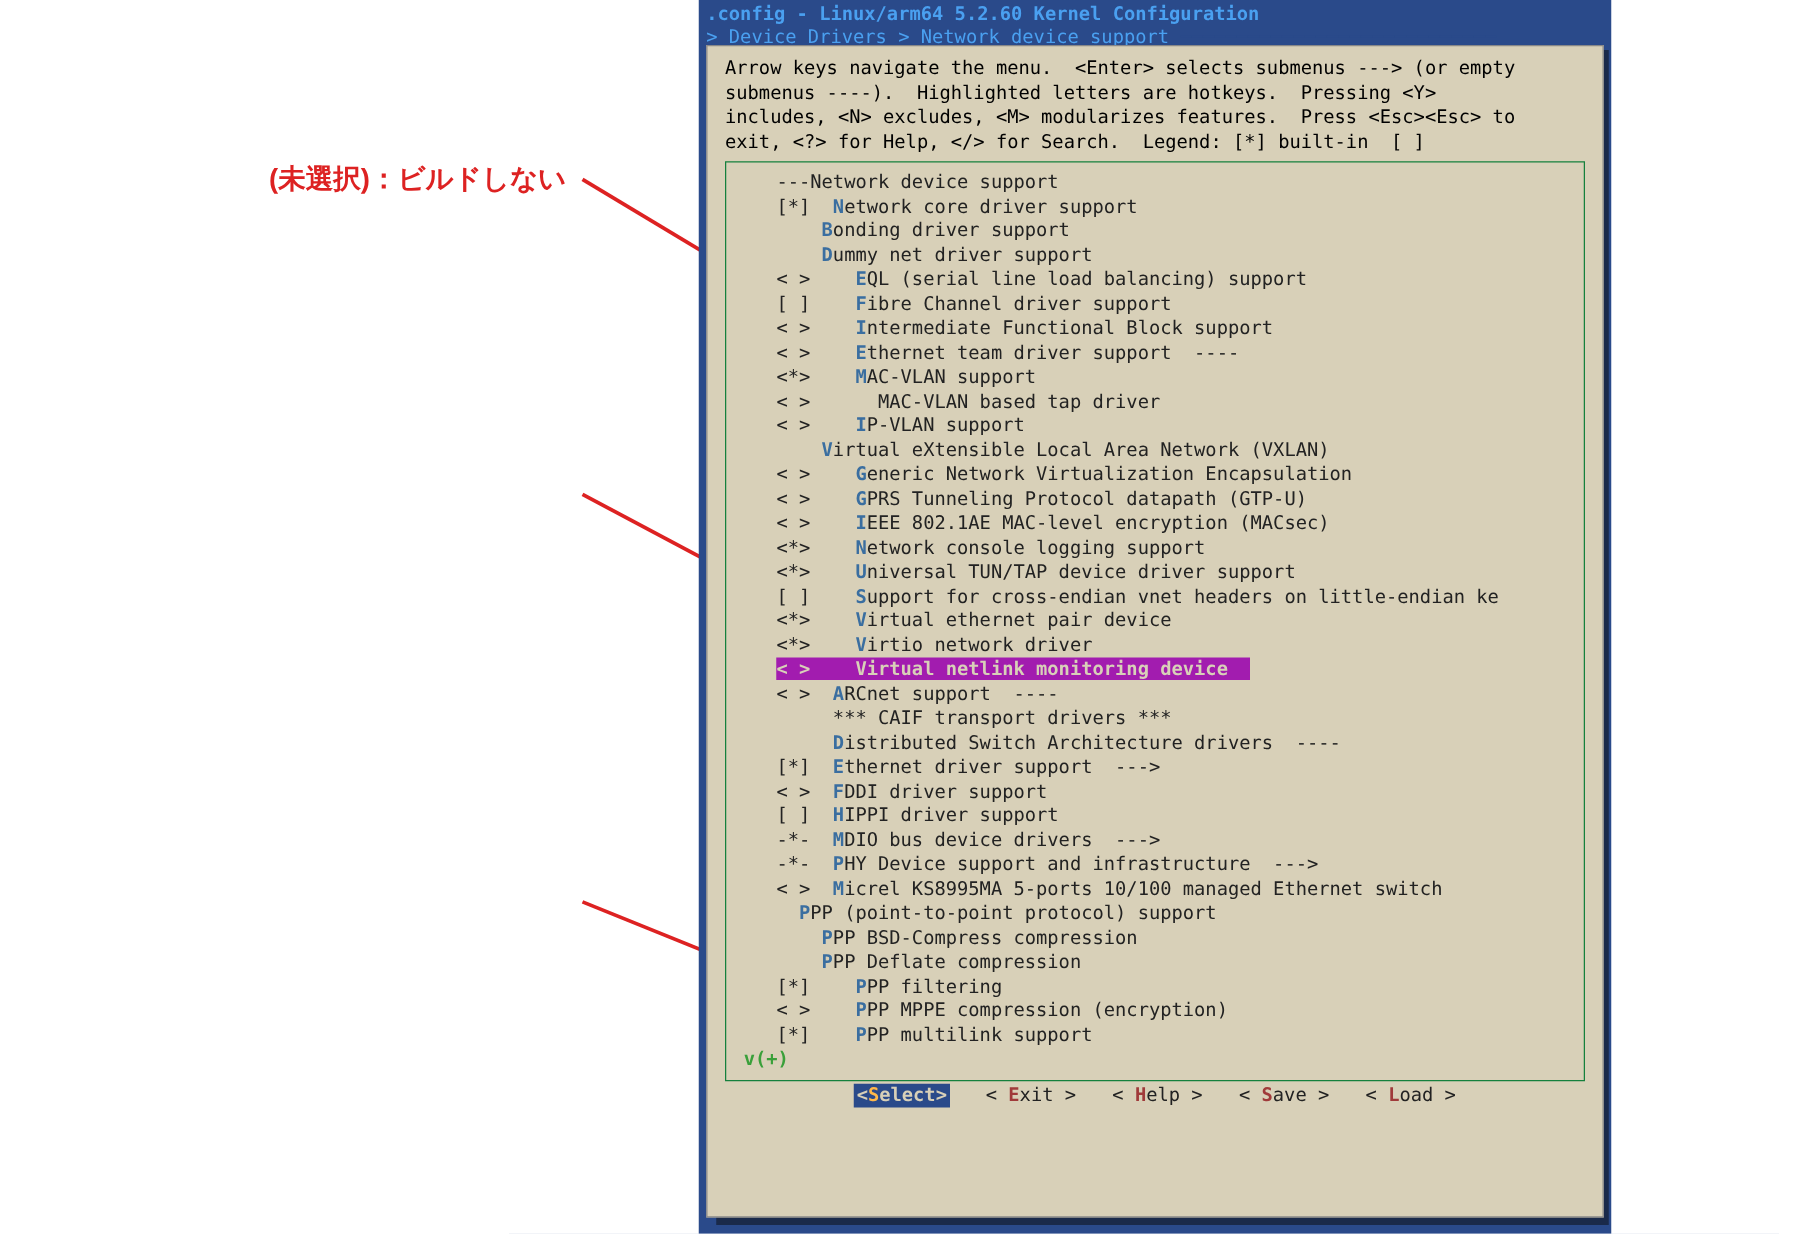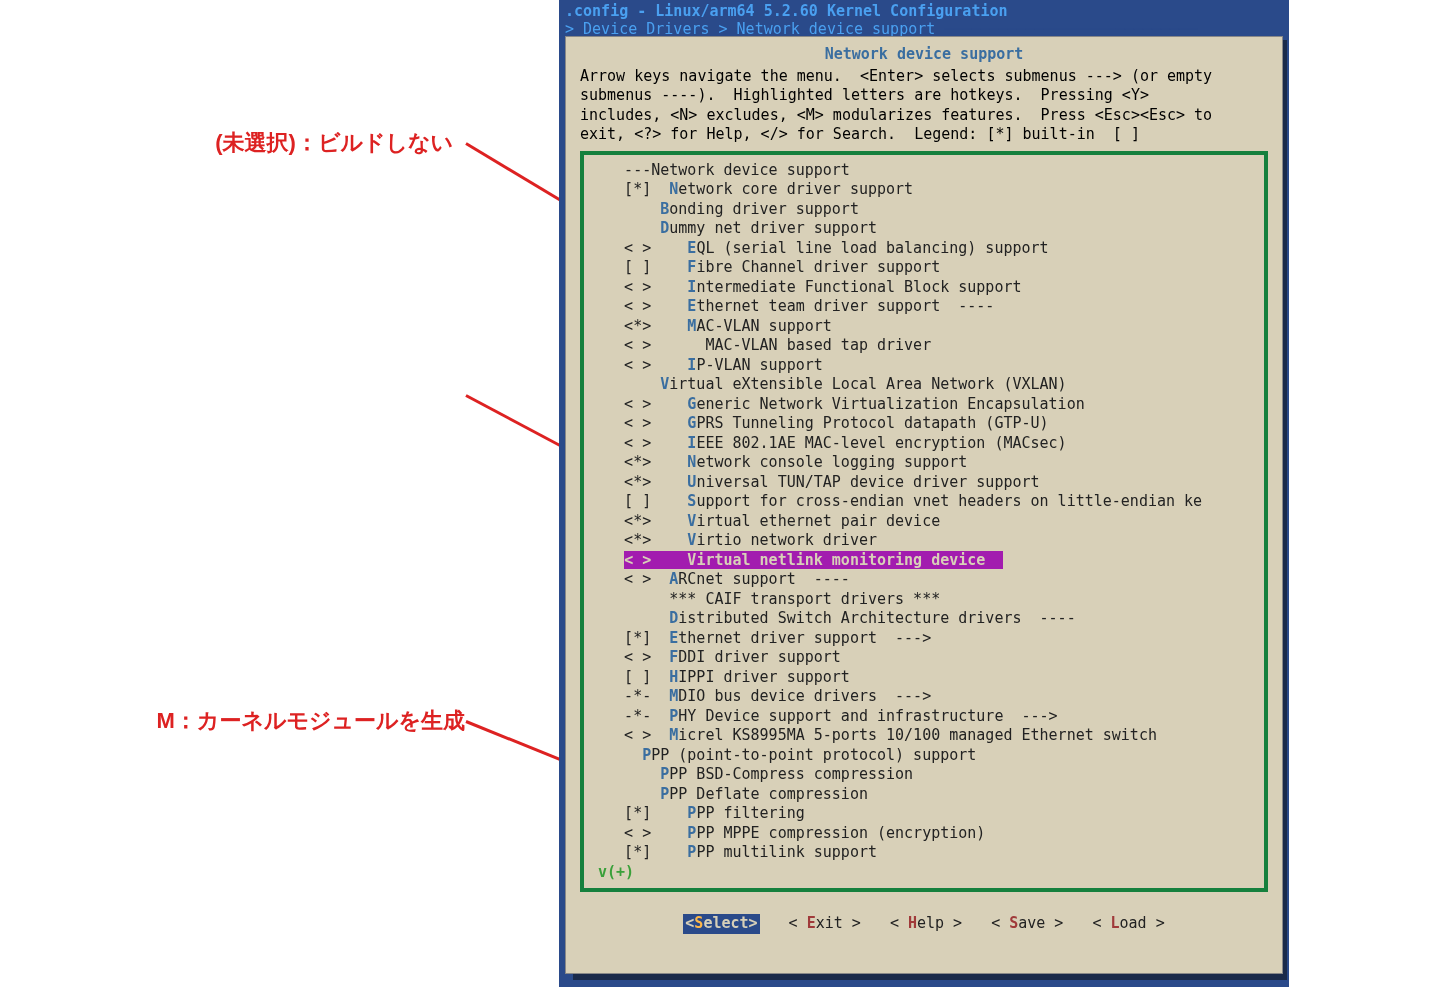--- a/index.html
+++ b/index.html
@@ -8,62 +8,60 @@
   
   .term-outer{position:absolute;left:559px;top:0;width:730px;height:987px;background:#2a4a8a}
   .term-shadow{position:absolute;left:14px;top:40px;width:714px;height:940px;background:#1a2a4a}
   .term-box{position:absolute;left:6px;top:36px;width:716px;height:936px;background:#d8d0b8;border:1px solid #888}
   .title-bar{position:absolute;left:6px;top:2px;width:716px;color:#4aa0f0;font-family:monospace;font-size:15px;font-weight:bold;white-space:pre}
   .breadcrumb-line{position:absolute;left:6px;top:20px;width:716px;color:#4aa0f0;font-family:monospace;font-size:15px;font-weight:normal}
 
   .inner{position:absolute;left:14px;top:8px;right:14px;bottom:8px;font-family:monospace;font-size:15px;color:#222;line-height:1.3}
   .panel-title{text-align:center;color:#3a6ea0;font-weight:bold;margin-bottom:2px}
   .help{white-space:pre-wrap;color:#000000;margin-bottom:6px}
-  .menu-box{border:4px solid #15803d;padding:6px 4px 6px 4px;background:#d8d0b8}
+  .menu-box{border:1px solid #15803d;padding:6px 4px 6px 4px;background:#d8d0b8}
   .menu-item{white-space:pre;font-family:monospace}
   .menu-item .hot{color:#3a6ea0;font-weight:bold}
   .menu-item.selected{display:inline-block}
   .menu-item.selected .sel-bg{background:#a21caf;color:#d8d0b8;font-weight:bold}
   .menu-item.selected .hot{color:#d8d0b8}
   .vplus{color:#3aa03a;font-weight:bold;padding-left:10px}
 
-  .buttons{text-align:center;margin-top:22px;font-family:monospace;font-size:15px}
+  .buttons{text-align:center;margin-top:2px;font-family:monospace;font-size:15px}
   .btn{display:inline-block;margin:0 10px}
   .btn .hot{color:#a03a3a;font-weight:bold}
   .btn.sel{background:#2a4a8a;color:#d8d0b8;padding:0 2px;font-weight:bold}
   .btn.sel .hot{color:#ffb84a}
 
   
   .anno{position:absolute;color:#d22;font-weight:bold;font-size:22px;text-align:right}
   .circle{position:absolute;border:4px solid #d22;border-radius:50%}
   .line{position:absolute;background:#d22;height:3px;transform-origin:left center}
 </style>
 </head>
 <body>
 
 <div class="stage">
 
   <div class="anno" style="left:48px;top:128px;width:405px">(未選択)：ビルドしない</div>
-  <div class="anno" style="left:60px;top:706px;width:405px">M：カーネルモジュールを生成</div>
 
   <div class="line" style="left:466px;top:142px;width:188px;transform:rotate(31deg)"></div>
   <div class="line" style="left:466px;top:394px;width:196px;transform:rotate(28deg)"></div>
   <div class="line" style="left:466px;top:720px;width:188px;transform:rotate(22deg)"></div>
 
   <div class="circle" style="left:623px;top:224px;width:40px;height:40px"></div>
   <div class="circle" style="left:623px;top:460px;width:40px;height:40px"></div>
   <div class="circle" style="left:623px;top:776px;width:40px;height:40px"></div>
 
   <div class="term-outer">
     <div class="title-bar"><span>.config - Linux/arm64 5.2.60 Kernel Configuration</span></div>
     <div class="breadcrumb-line"><span>&gt; Device Drivers &gt; Network device support </span><span style="color:#2a4a8a">────────────────────────────</span></div>
     <div class="term-shadow"></div>
     <div class="term-box">
       <div class="inner">
-        <div class="panel-title">Network device support</div>
         <div class="help">Arrow keys navigate the menu.  &lt;Enter&gt; selects submenus ---&gt; (or empty
 submenus ----).  Highlighted letters are hotkeys.  Pressing &lt;Y&gt;
 includes, &lt;N&gt; excludes, &lt;M&gt; modularizes features.  Press &lt;Esc&gt;&lt;Esc&gt; to
 exit, &lt;?&gt; for Help, &lt;/&gt; for Search.  Legend: [*] built-in  [ ]</div>
         <div class="menu-box" id="menu-box"><div class="menu-item">    ---Network device support</div><div class="menu-item">    [*]  <span class="hot">N</span>etwork core driver support</div><div class="menu-item">    <m>    <span class="hot">B</span>onding driver support</m></div><div class="menu-item">    <m>    <span class="hot">D</span>ummy net driver support</m></div><div class="menu-item">    &lt; &gt;    <span class="hot">E</span>QL (serial line load balancing) support</div><div class="menu-item">    [ ]    <span class="hot">F</span>ibre Channel driver support</div><div class="menu-item">    &lt; &gt;    <span class="hot">I</span>ntermediate Functional Block support</div><div class="menu-item">    &lt; &gt;    <span class="hot">E</span>thernet team driver support  ----</div><div class="menu-item">    &lt;*&gt;    <span class="hot">M</span>AC-VLAN support</div><div class="menu-item">    &lt; &gt;      MAC-VLAN based tap driver</div><div class="menu-item">    &lt; &gt;    <span class="hot">I</span>P-VLAN support</div><div class="menu-item">    <m>    <span class="hot">V</span>irtual eXtensible Local Area Network (VXLAN)</m></div><div class="menu-item">    &lt; &gt;    <span class="hot">G</span>eneric Network Virtualization Encapsulation</div><div class="menu-item">    &lt; &gt;    <span class="hot">G</span>PRS Tunneling Protocol datapath (GTP-U)</div><div class="menu-item">    &lt; &gt;    <span class="hot">I</span>EEE 802.1AE MAC-level encryption (MACsec)</div><div class="menu-item">    &lt;*&gt;    <span class="hot">N</span>etwork console logging support</div><div class="menu-item">    &lt;*&gt;    <span class="hot">U</span>niversal TUN/TAP device driver support</div><div class="menu-item">    [ ]    <span class="hot">S</span>upport for cross-endian vnet headers on little-endian ke</div><div class="menu-item">    &lt;*&gt;    <span class="hot">V</span>irtual ethernet pair device</div><div class="menu-item">    &lt;*&gt;    <span class="hot">V</span>irtio network driver</div><div class="menu-item selected">    <span class="sel-bg">&lt;&nbsp;&gt;    <span class="hot">V</span>irtual netlink monitoring device  </span></div><div class="menu-item">    &lt; &gt;  <span class="hot">A</span>RCnet support  ----</div><div class="menu-item">         *** CAIF transport drivers ***</div><div class="menu-item">         <span class="hot">D</span>istributed Switch Architecture drivers  ----</div><div class="menu-item">    [*]  <span class="hot">E</span>thernet driver support  ---&gt;</div><div class="menu-item">    &lt; &gt;  <span class="hot">F</span>DDI driver support</div><div class="menu-item">    [ ]  <span class="hot">H</span>IPPI driver support</div><div class="menu-item">    -*-  <span class="hot">M</span>DIO bus device drivers  ---&gt;</div><div class="menu-item">    -*-  <span class="hot">P</span>HY Device support and infrastructure  ---&gt;</div><div class="menu-item">    &lt; &gt;  <span class="hot">M</span>icrel KS8995MA 5-ports 10/100 managed Ethernet switch</div><div class="menu-item">    <m>  <span class="hot">P</span>PP (point-to-point protocol) support</m></div><div class="menu-item">    <m>    <span class="hot">P</span>PP BSD-Compress compression</m></div><div class="menu-item">    <m>    <span class="hot">P</span>PP Deflate compression</m></div><div class="menu-item">    [*]    <span class="hot">P</span>PP filtering</div><div class="menu-item">    &lt; &gt;    <span class="hot">P</span>PP MPPE compression (encryption)</div><div class="menu-item">    [*]    <span class="hot">P</span>PP multilink support</div><div class="vplus">v(+)</div></div>
         <div class="buttons">
           <span class="btn sel">&lt;<span class="hot">S</span><span id="b-sel">elect</span>&gt;</span>
           <span class="btn">&lt; <span class="hot">E</span><span id="b-exit">xit</span> &gt;</span>
           <span class="btn">&lt; <span class="hot">H</span><span id="b-help">elp</span> &gt;</span>
           <span class="btn">&lt; <span class="hot">S</span><span id="b-save">ave</span> &gt;</span>

